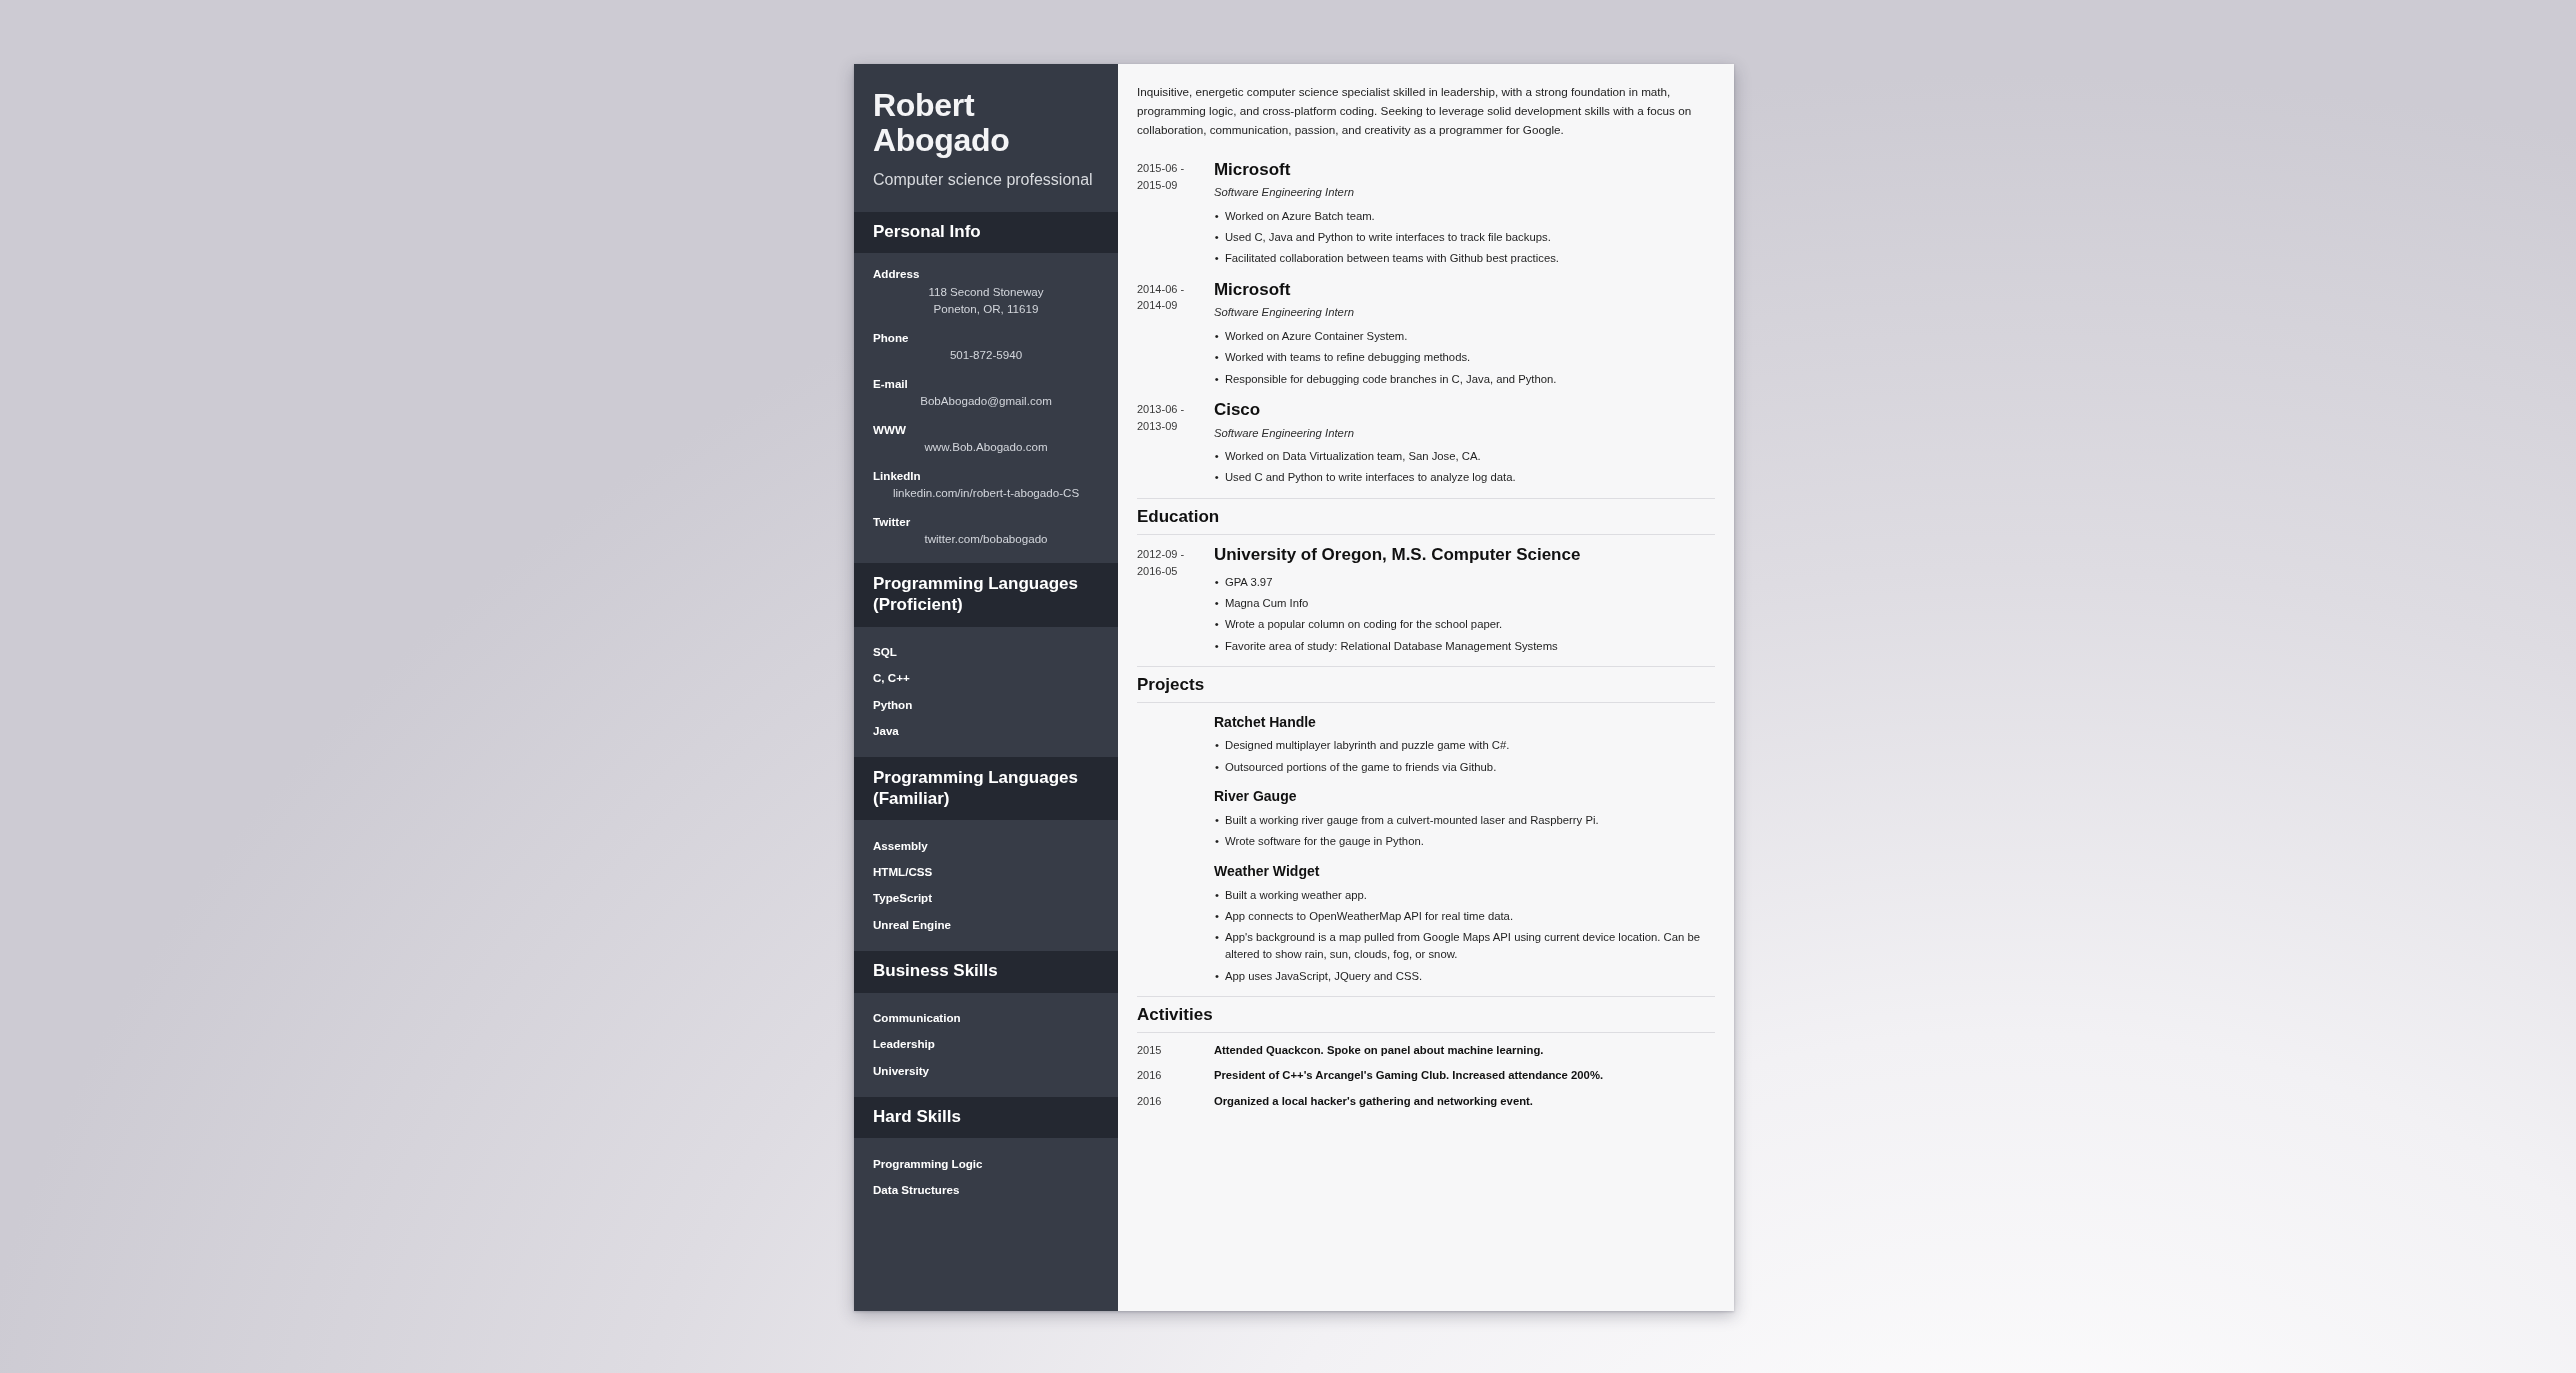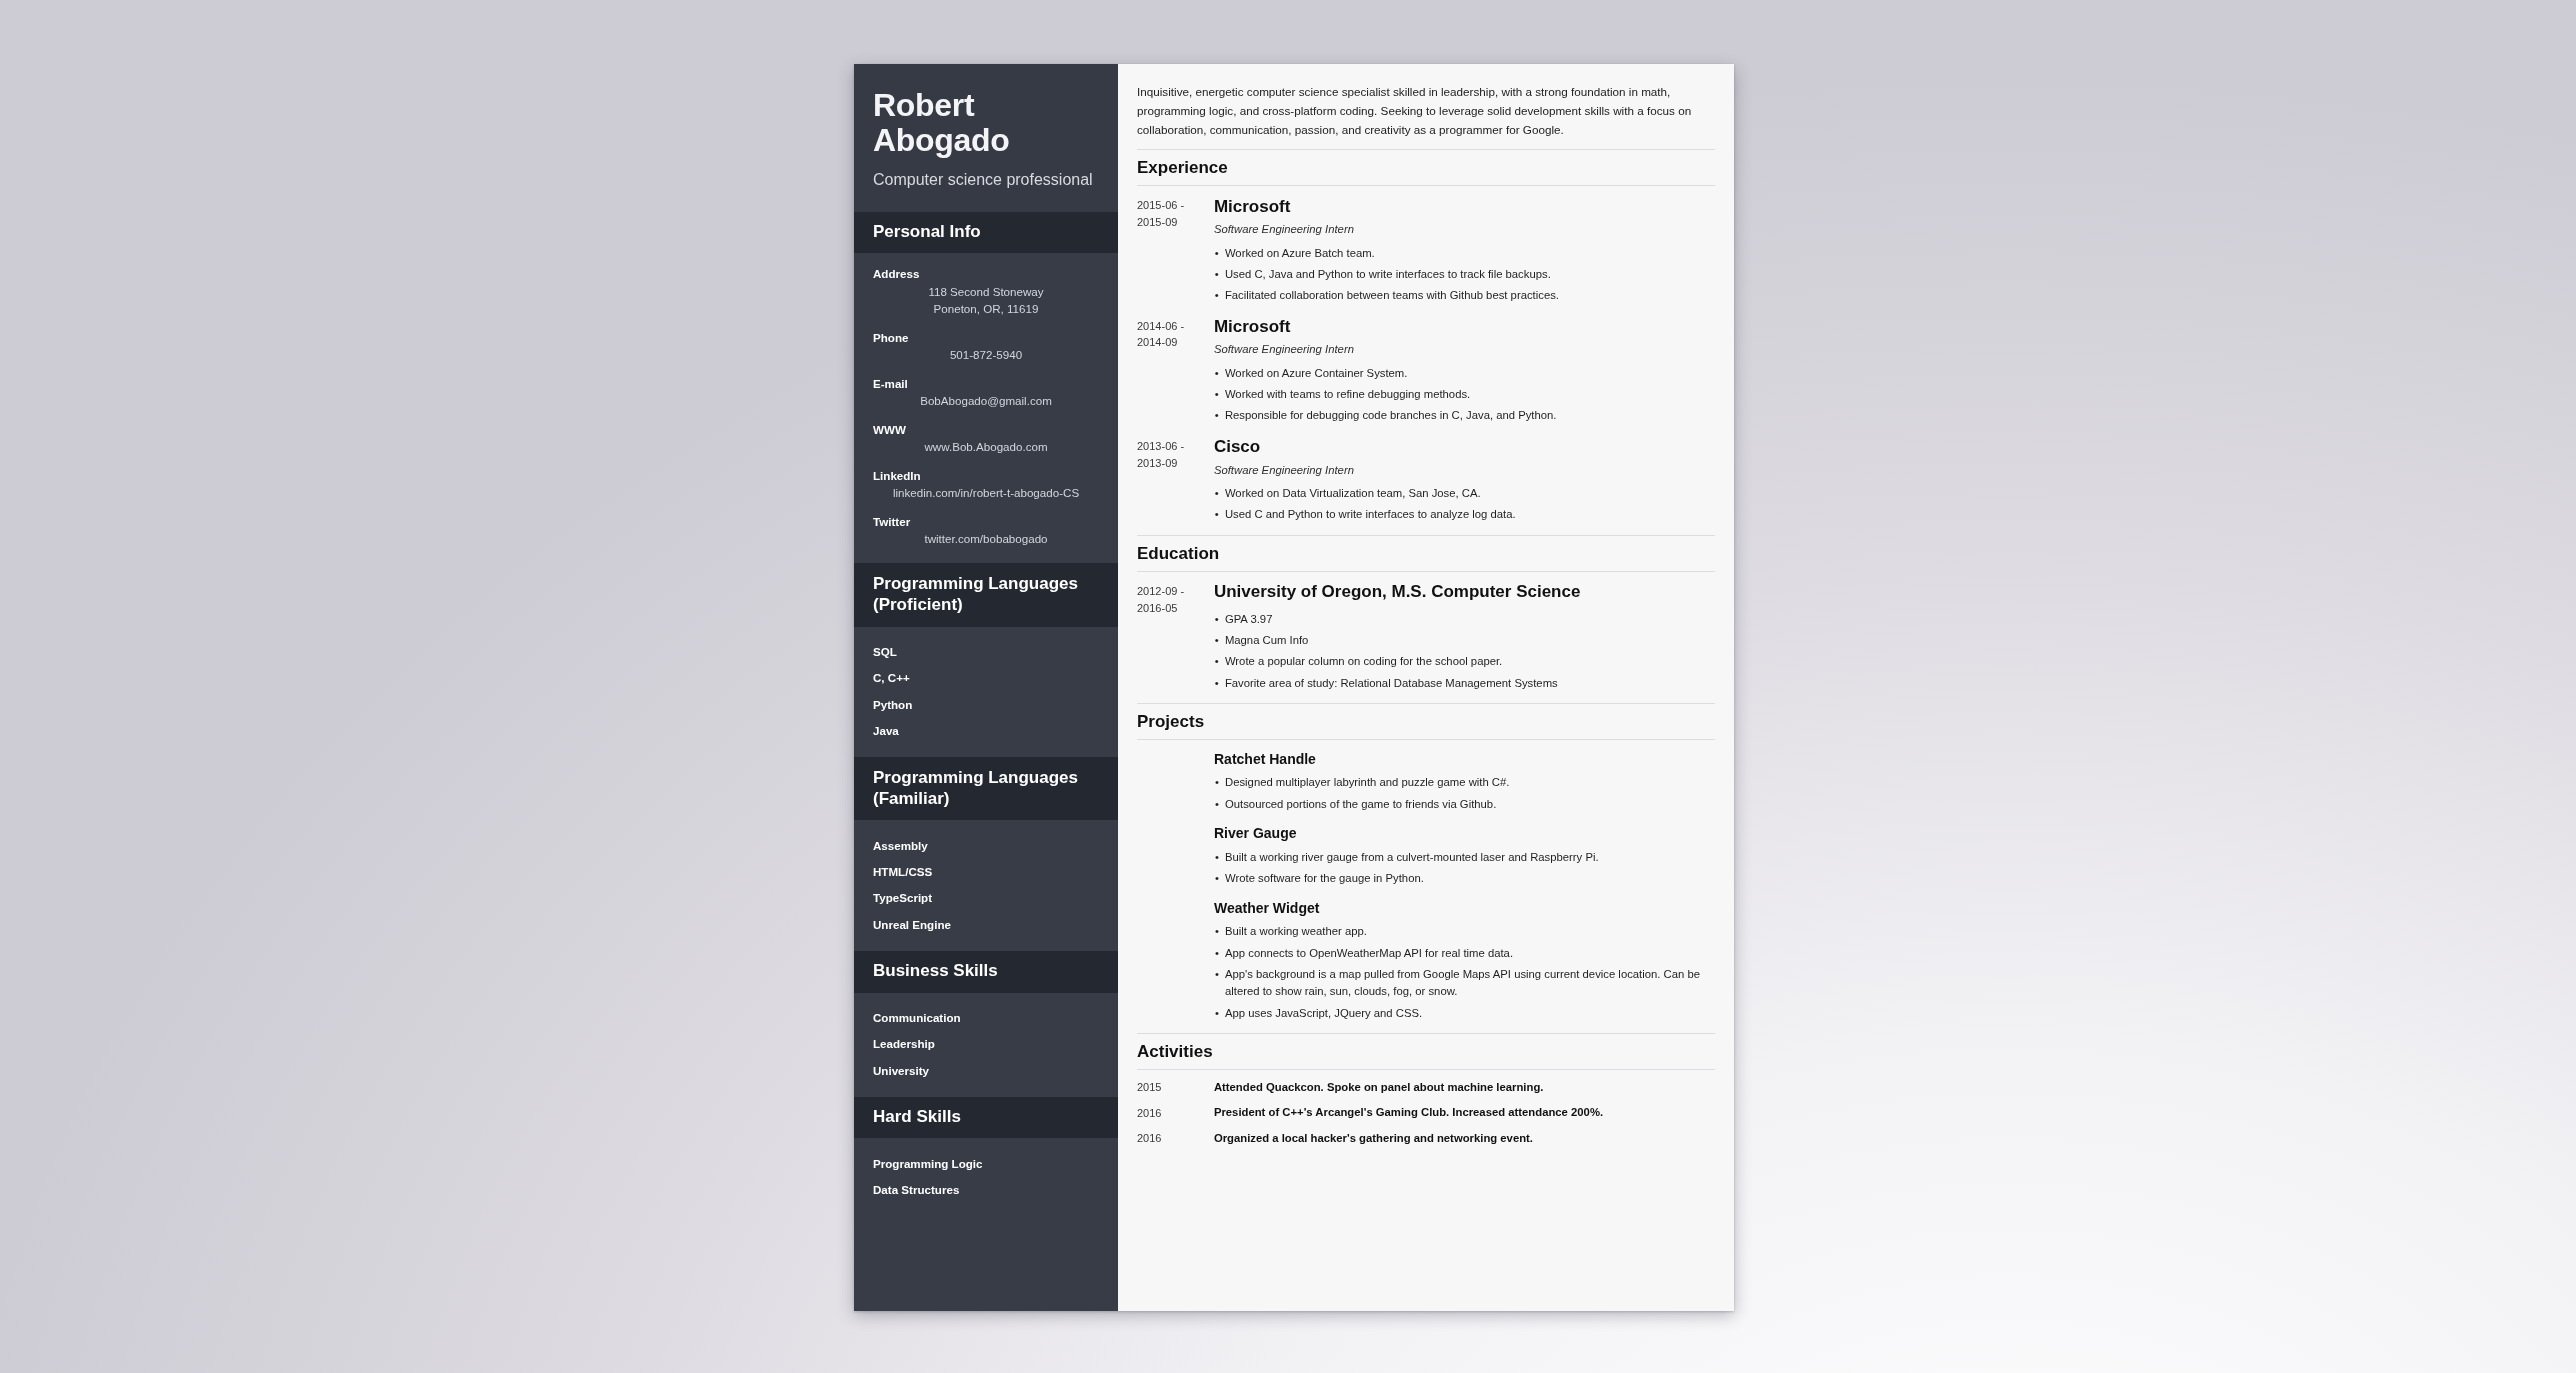--- a/index.html
+++ b/index.html
@@ -156,21 +156,21 @@
   .project { padding-top: 9.4px; padding-left: 77px; }
   .project-name {
     font-size: 14px;
     font-weight: bold;
     color: #111;
     line-height: 1.3;
   }
   .project .bullets { margin-top: 4.3px; }
 
   
-  .activity { display: flex; padding-top: 8.6px; align-items: center; }
+  .activity { display: flex; padding-top: 8.6px; }
   .activity-year {
     flex: 0 0 70px;
     font-size: 11px;
     color: #3a3a3a;
     line-height: 1.5;
   }
   .activity-text {
     flex: 1 1 auto;
     padding-left: 6.9px;
     font-size: 11.3px;
@@ -257,21 +257,20 @@
       </div>
 
     <div class="sidebar-filler"></div>
   </aside>
 
   <main class="main">
 
     <p class="summary">Inquisitive, energetic computer science specialist skilled in leadership, with a strong foundation in math, programming logic, and cross-platform coding. Seeking to leverage solid development skills with a focus on collaboration, communication, passion, and creativity as a programmer for Google.</p>
 
     <section class="section">
-      <div class="section-title">Experience</div>
       <div id="experience-entries">
           <div class="entry">
             <div class="entry-date">2015-06 - 2015-09</div>
             <div class="entry-body">
               <div class="entry-org">Microsoft</div>
               <div class="entry-role">Software Engineering Intern</div>
               <ul class="bullets">
                 <li>Worked on Azure Batch team.</li>
                 <li>Used C, Java and Python to write interfaces to track file backups.</li>
                 <li>Facilitated collaboration between teams with Github best practices.</li>

